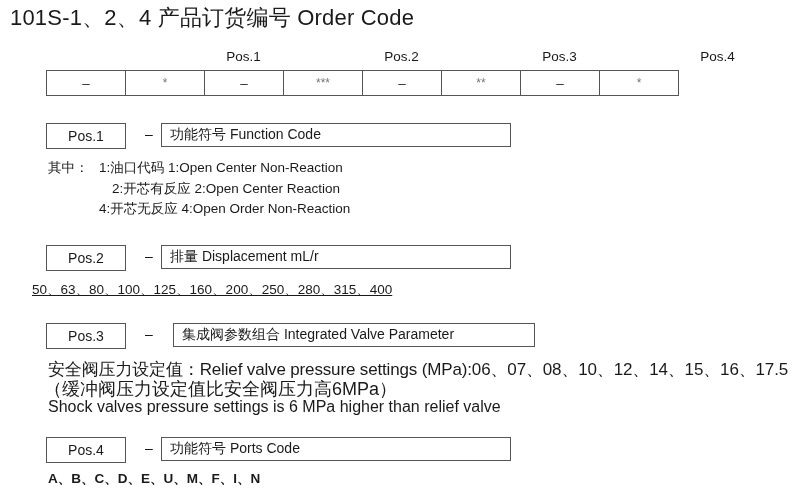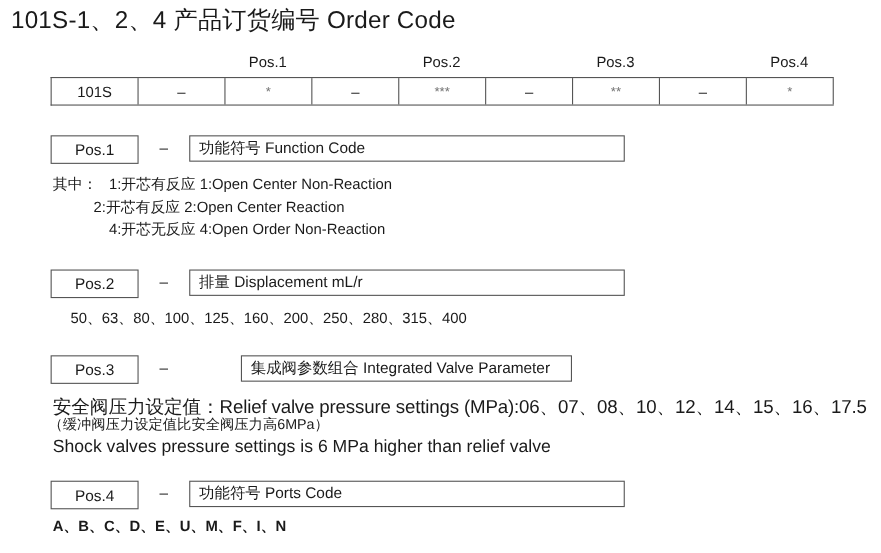--- a/index.html
+++ b/index.html
@@ -6,62 +6,61 @@
   body { width:801px; height:503px; position:relative; overflow:hidden;
          font-family:"Liberation Sans","DejaVu Sans",sans-serif; color:#1a1a1a; }
   .abs { position:absolute; white-space:nowrap; }
   .title { left:10px; top:3px; font-size:22px; letter-spacing:0.2px; }
   .poslabel { top:49px; font-size:13.5px; width:79px; text-align:center; }
   .code-table { position:absolute; left:46px; top:70px; display:flex; border:1px solid #555; border-right:none; }
   .code-cell { width:78px; height:24px; border-right:1px solid #555; display:flex; align-items:center; justify-content:center; font-size:13.5px; }
   .code-cell.star { color:#777; font-size:12px; }
   .box { position:absolute; border:1px solid #555; height:24px; display:flex; align-items:center; font-size:14px; }
   .posbox { left:46px; width:78px; justify-content:center; }
-  .descbox { left:172px; width:396px; padding-left:8px; box-sizing:border-box; }
+  .descbox { left:161px; width:350px; padding-left:8px; box-sizing:border-box; }
   .dash { left:145px; font-size:14px; }
   .line { font-size:13.5px; }
 </style>
 </head>
 <body>
 
 <div class="abs title">101S-1、2、4 产品订货编号 Order Code</div>
 
 <div class="abs poslabel" style="left:204px;">Pos.1</div>
 <div class="abs poslabel" style="left:362px;">Pos.2</div>
 <div class="abs poslabel" style="left:520px;">Pos.3</div>
 <div class="abs poslabel" style="left:678px;">Pos.4</div>
 
 <div class="code-table">
-  <div class="code-cell">101S</div>
   <div class="code-cell">–</div>
   <div class="code-cell star">*</div>
   <div class="code-cell">–</div>
   <div class="code-cell star">***</div>
   <div class="code-cell">–</div>
   <div class="code-cell star">**</div>
   <div class="code-cell">–</div>
   <div class="code-cell star">*</div>
 </div>
 
 <div class="box posbox" style="top:123px;">Pos.1</div>
 <div class="abs dash" style="top:126px;">–</div>
 <div class="box descbox" style="top:123px;">功能符号  Function Code</div>
 <div class="abs line" style="left:48px; top:159px;">其中：</div>
-<div class="abs line" style="left:99px; top:159px;">1:开芯有反应 1:Open Center Non-Reaction</div>
-<div class="abs line" style="left:85px; top:180px;">2:开芯有反应 2:Open Center Reaction</div>
+<div class="abs line" style="left:99px; top:159px;">1:油口代码 1:Open Center Non-Reaction</div>
+<div class="abs line" style="left:112px; top:180px;">2:开芯有反应 2:Open Center Reaction</div>
 <div class="abs line" style="left:99px; top:200px;">4:开芯无反应 4:Open Order Non-Reaction</div>
 
 <div class="box posbox" style="top:245px;">Pos.2</div>
 <div class="abs dash" style="top:248px;">–</div>
 <div class="box descbox" style="top:245px;">排量 Displacement mL/r</div>
-<div class="abs line" style="left:64px; top:281px;">50、63、80、100、125、160、200、250、280、315、400</div>
+<div class="abs line" style="left:32px; top:281px;text-decoration:underline;">50、63、80、100、125、160、200、250、280、315、400</div>
 
 <div class="box posbox" style="top:323px;">Pos.3</div>
 <div class="abs dash" style="top:326px;">–</div>
-<div class="box descbox" style="top:323px; width:301px; left:173px;margin-left:46px;">集成阀参数组合 Integrated Valve Parameter</div>
+<div class="box descbox" style="top:323px; width:362px; left:173px;">集成阀参数组合 Integrated Valve Parameter</div>
 <div class="abs line" style="left:48px; top:358px; font-size:17px; letter-spacing:-0.15px;">安全阀压力设定值：Relief valve pressure settings (MPa):06、07、08、10、12、14、15、16、17.5</div>
-<div class="abs line" style="left:44px; top:377px; font-size:13px;">（缓冲阀压力设定值比安全阀压力高6MPa）</div>
+<div class="abs line" style="left:44px; top:377px; font-size:18px;">（缓冲阀压力设定值比安全阀压力高6MPa）</div>
 <div class="abs line" style="left:48px; top:398px; font-size:16px;">Shock valves pressure settings is 6  MPa higher than relief valve</div>
 
 <div class="box posbox" style="top:437px;">Pos.4</div>
 <div class="abs dash" style="top:440px;">–</div>
 <div class="box descbox" style="top:437px;">功能符号 Ports Code</div>
 <div class="abs line" style="left:48px; top:470px;font-weight:bold;">A、B、C、D、E、U、M、F、I、N</div>
 
 </body></html>

